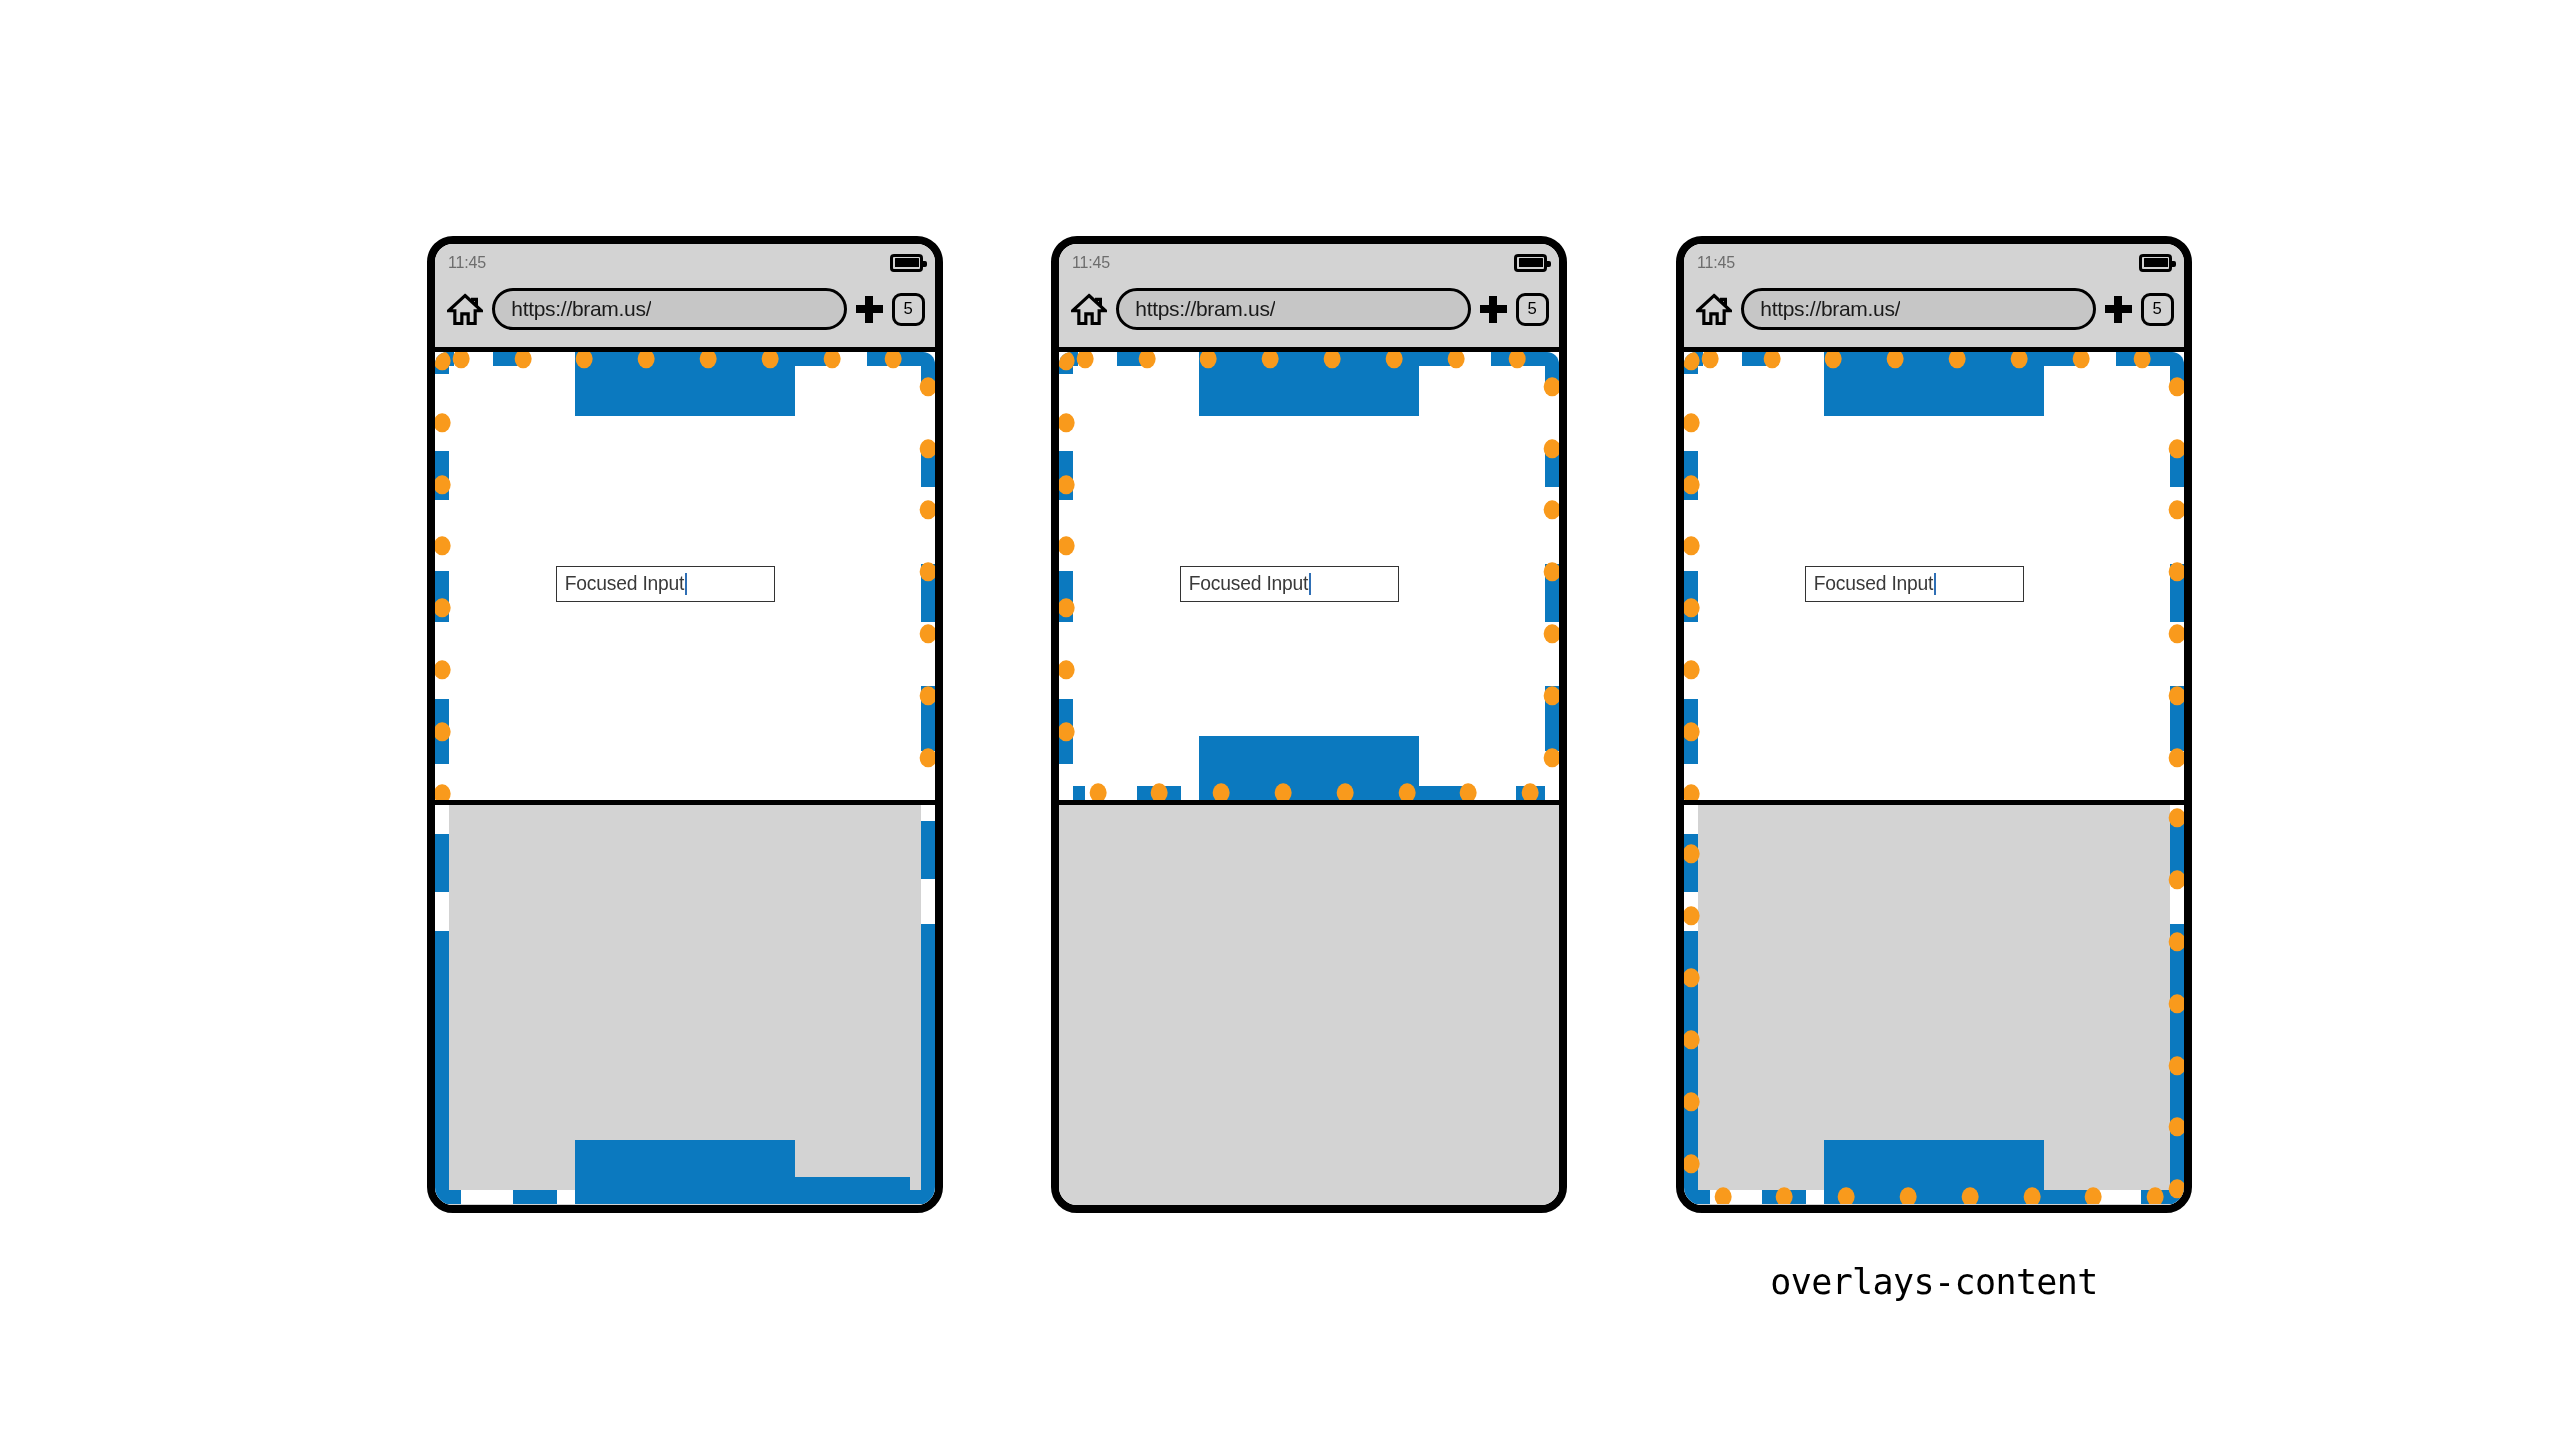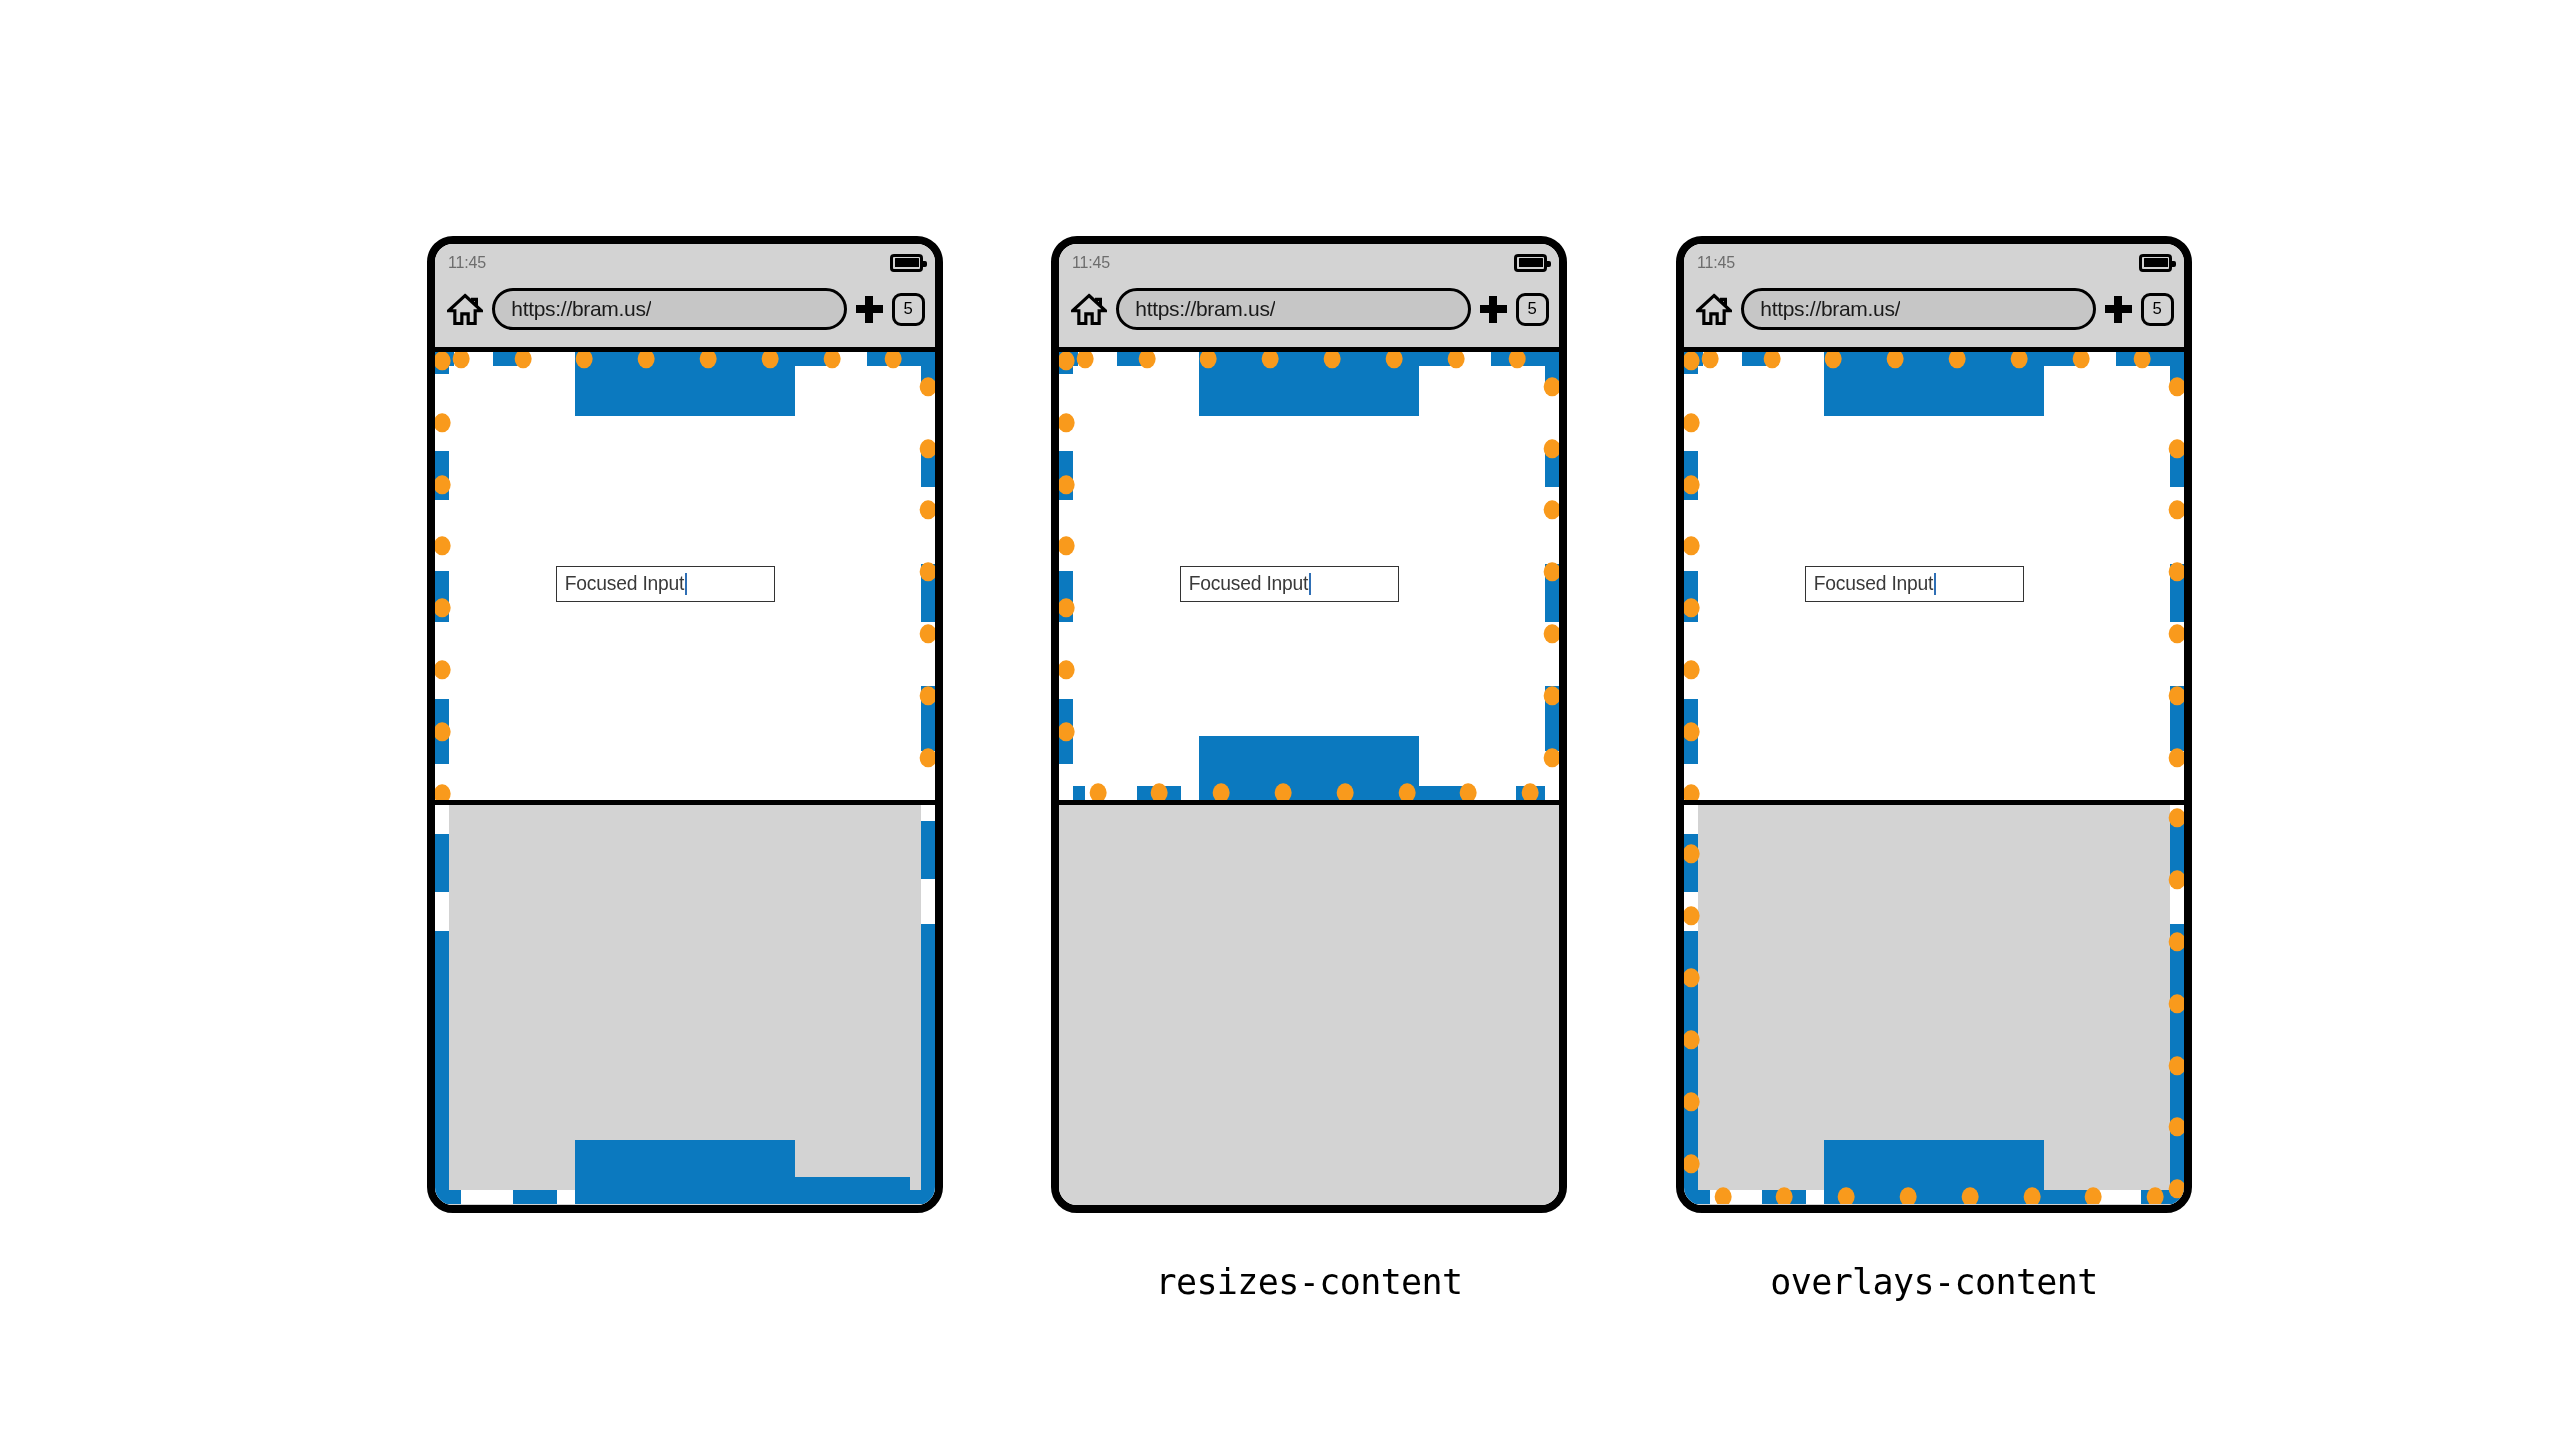--- a/index.html
+++ b/index.html
@@ -134,20 +134,21 @@
     justify-content: center;
     font-size: 16.7px;
     color: #000000;
   }
 
   
   .screen {
     position: absolute;
     top: 108px; left: 0; right: 0; bottom: 0;
     overflow: hidden;
+    border-radius: 12px;
   }
 
   .viewport {
     position: absolute;
     left: 0; right: 0; top: 0;
     background: #ffffff;
     overflow: hidden;
   }
 
   .keyboard {
@@ -389,21 +390,20 @@
               <div class="dot" style="left: 471px; top: 441px;"></div>
               <div class="focused-input" style="left: 121px; top: 214px; width: 219px;">
                 <span class="txt">Focused Input</span>
                 <span class="caret"></span>
               </div>
             </div>
           </div>
         </div>
       </div>
     </div>
-    <div class="caption" style="left: 1051px;">resizes-content</div>
     <div class="figure" style="left: 1676px;">
       <div class="phone">
         <div class="chrome">
           <div class="statusbar">
             <span class="clock">11:45</span>
             <div class="battery"></div>
           </div>
           <div class="toolbar">
             <div class="home-icon">
               <svg viewBox="0 0 56 52">

